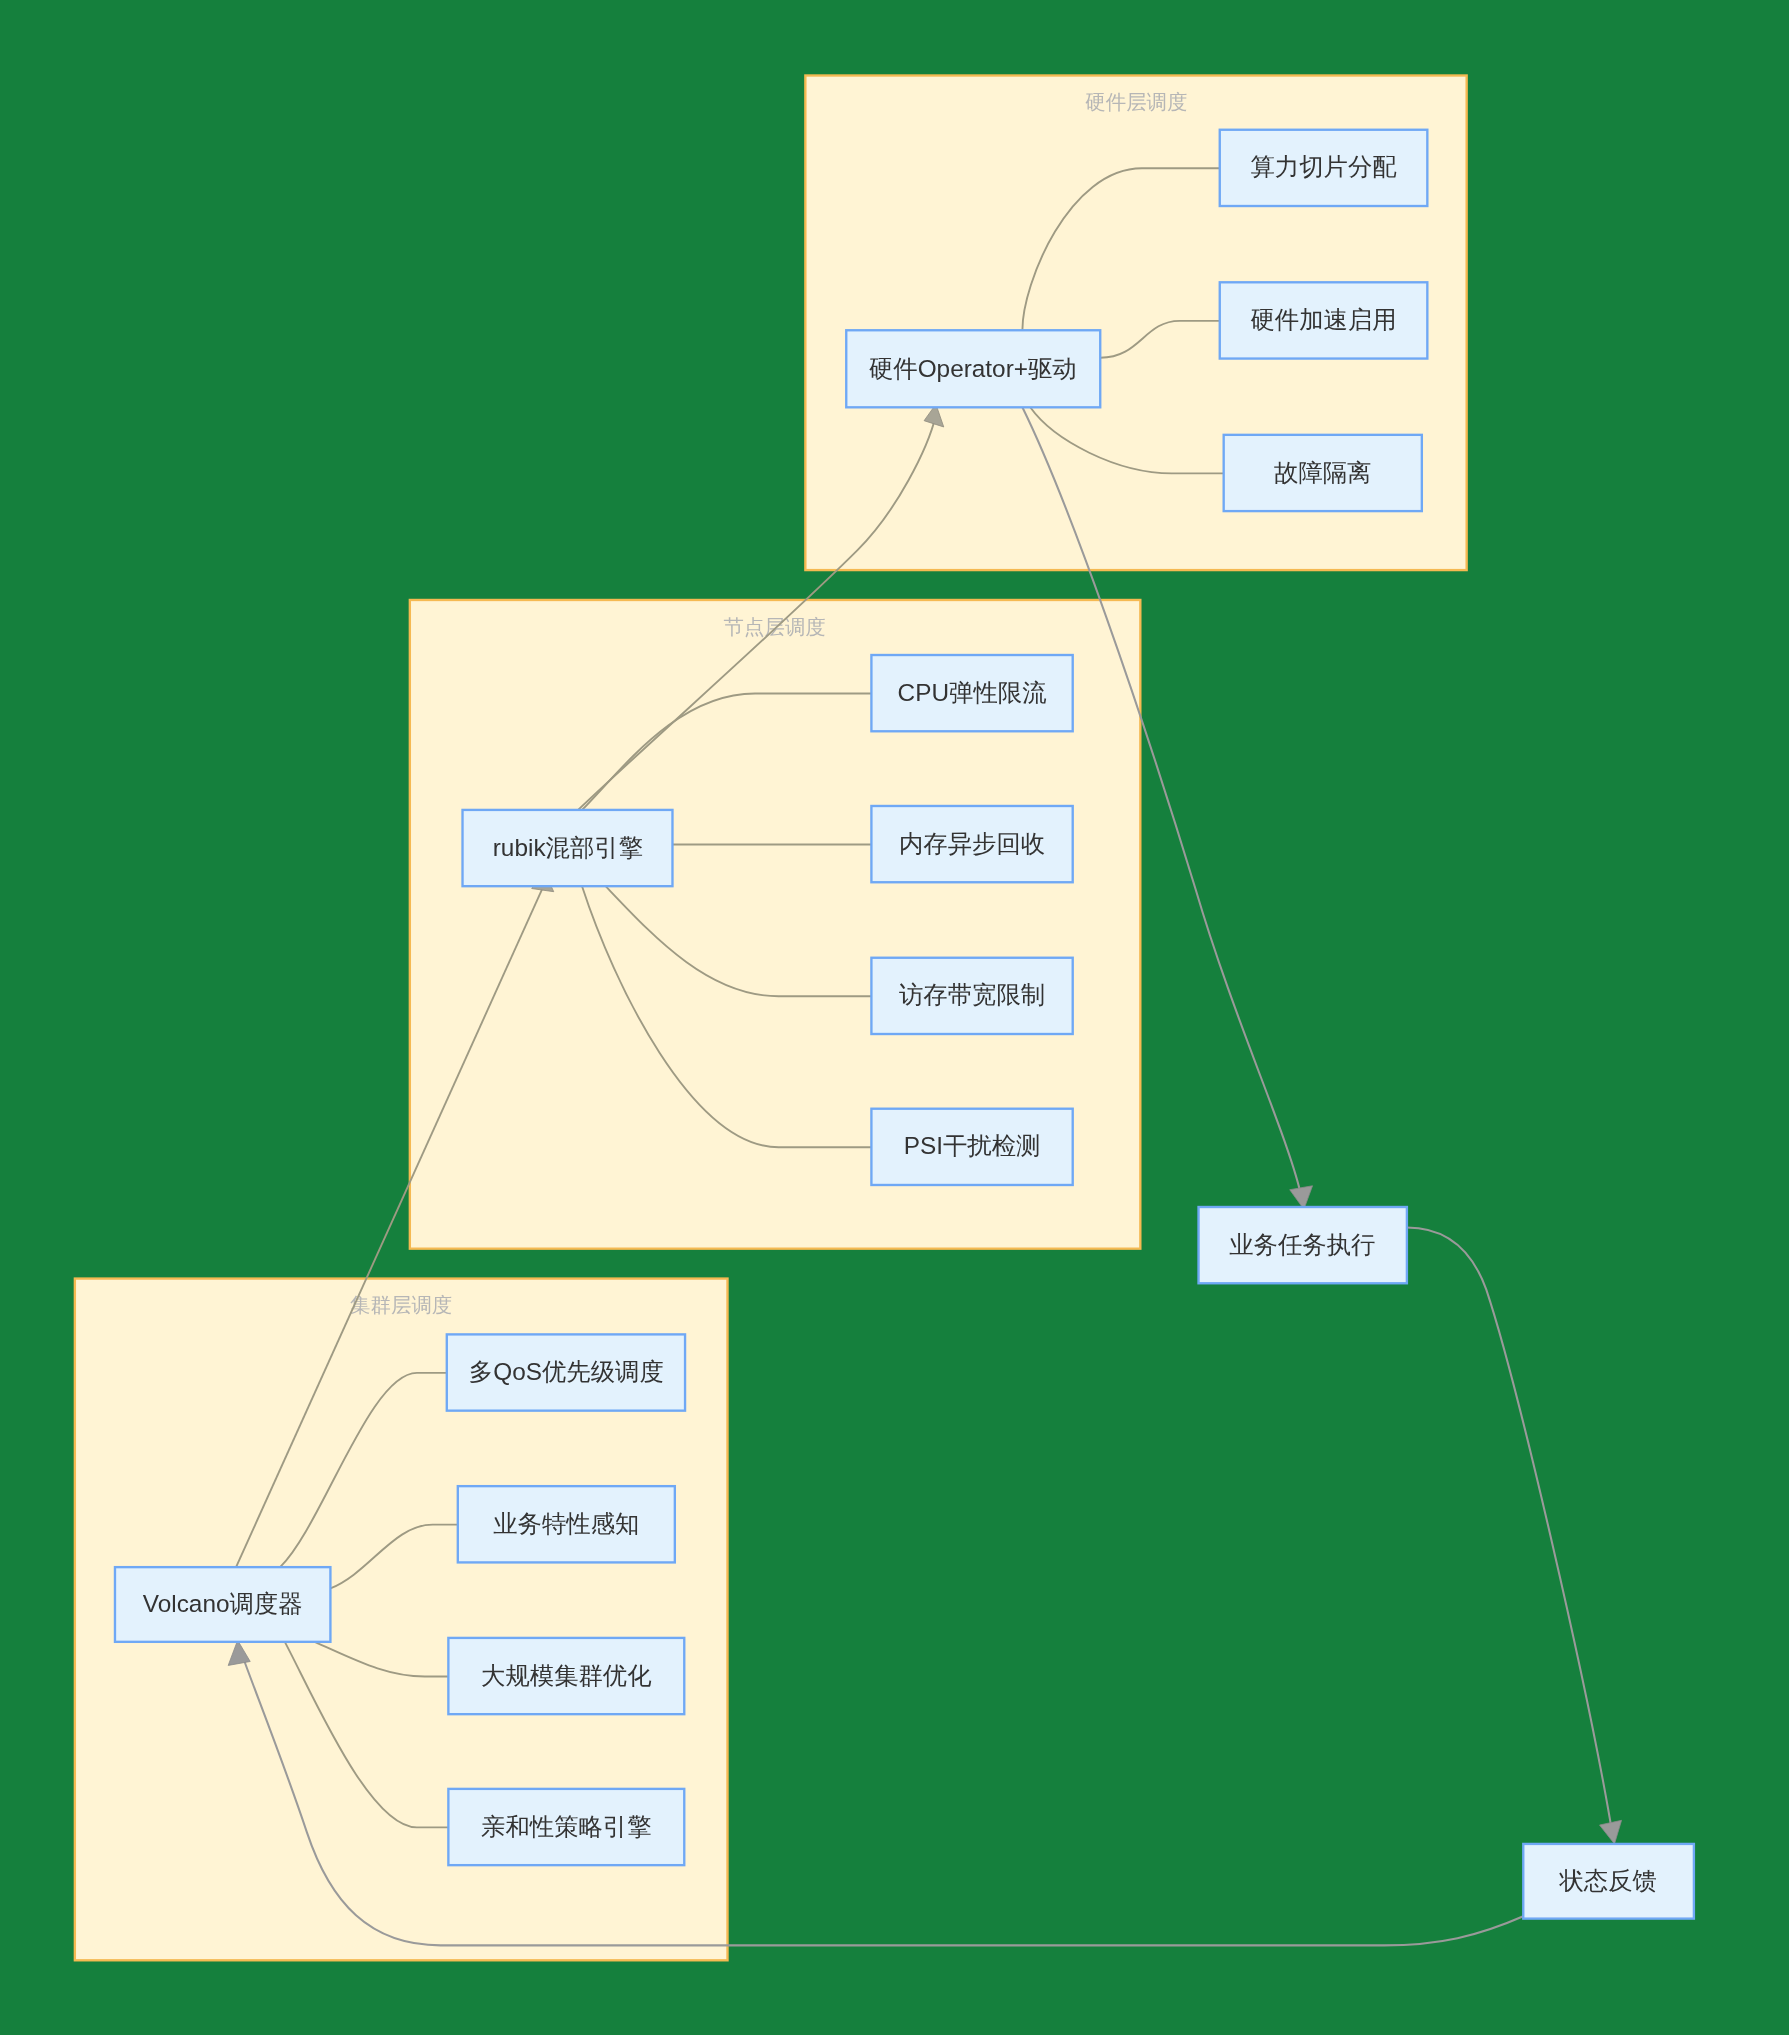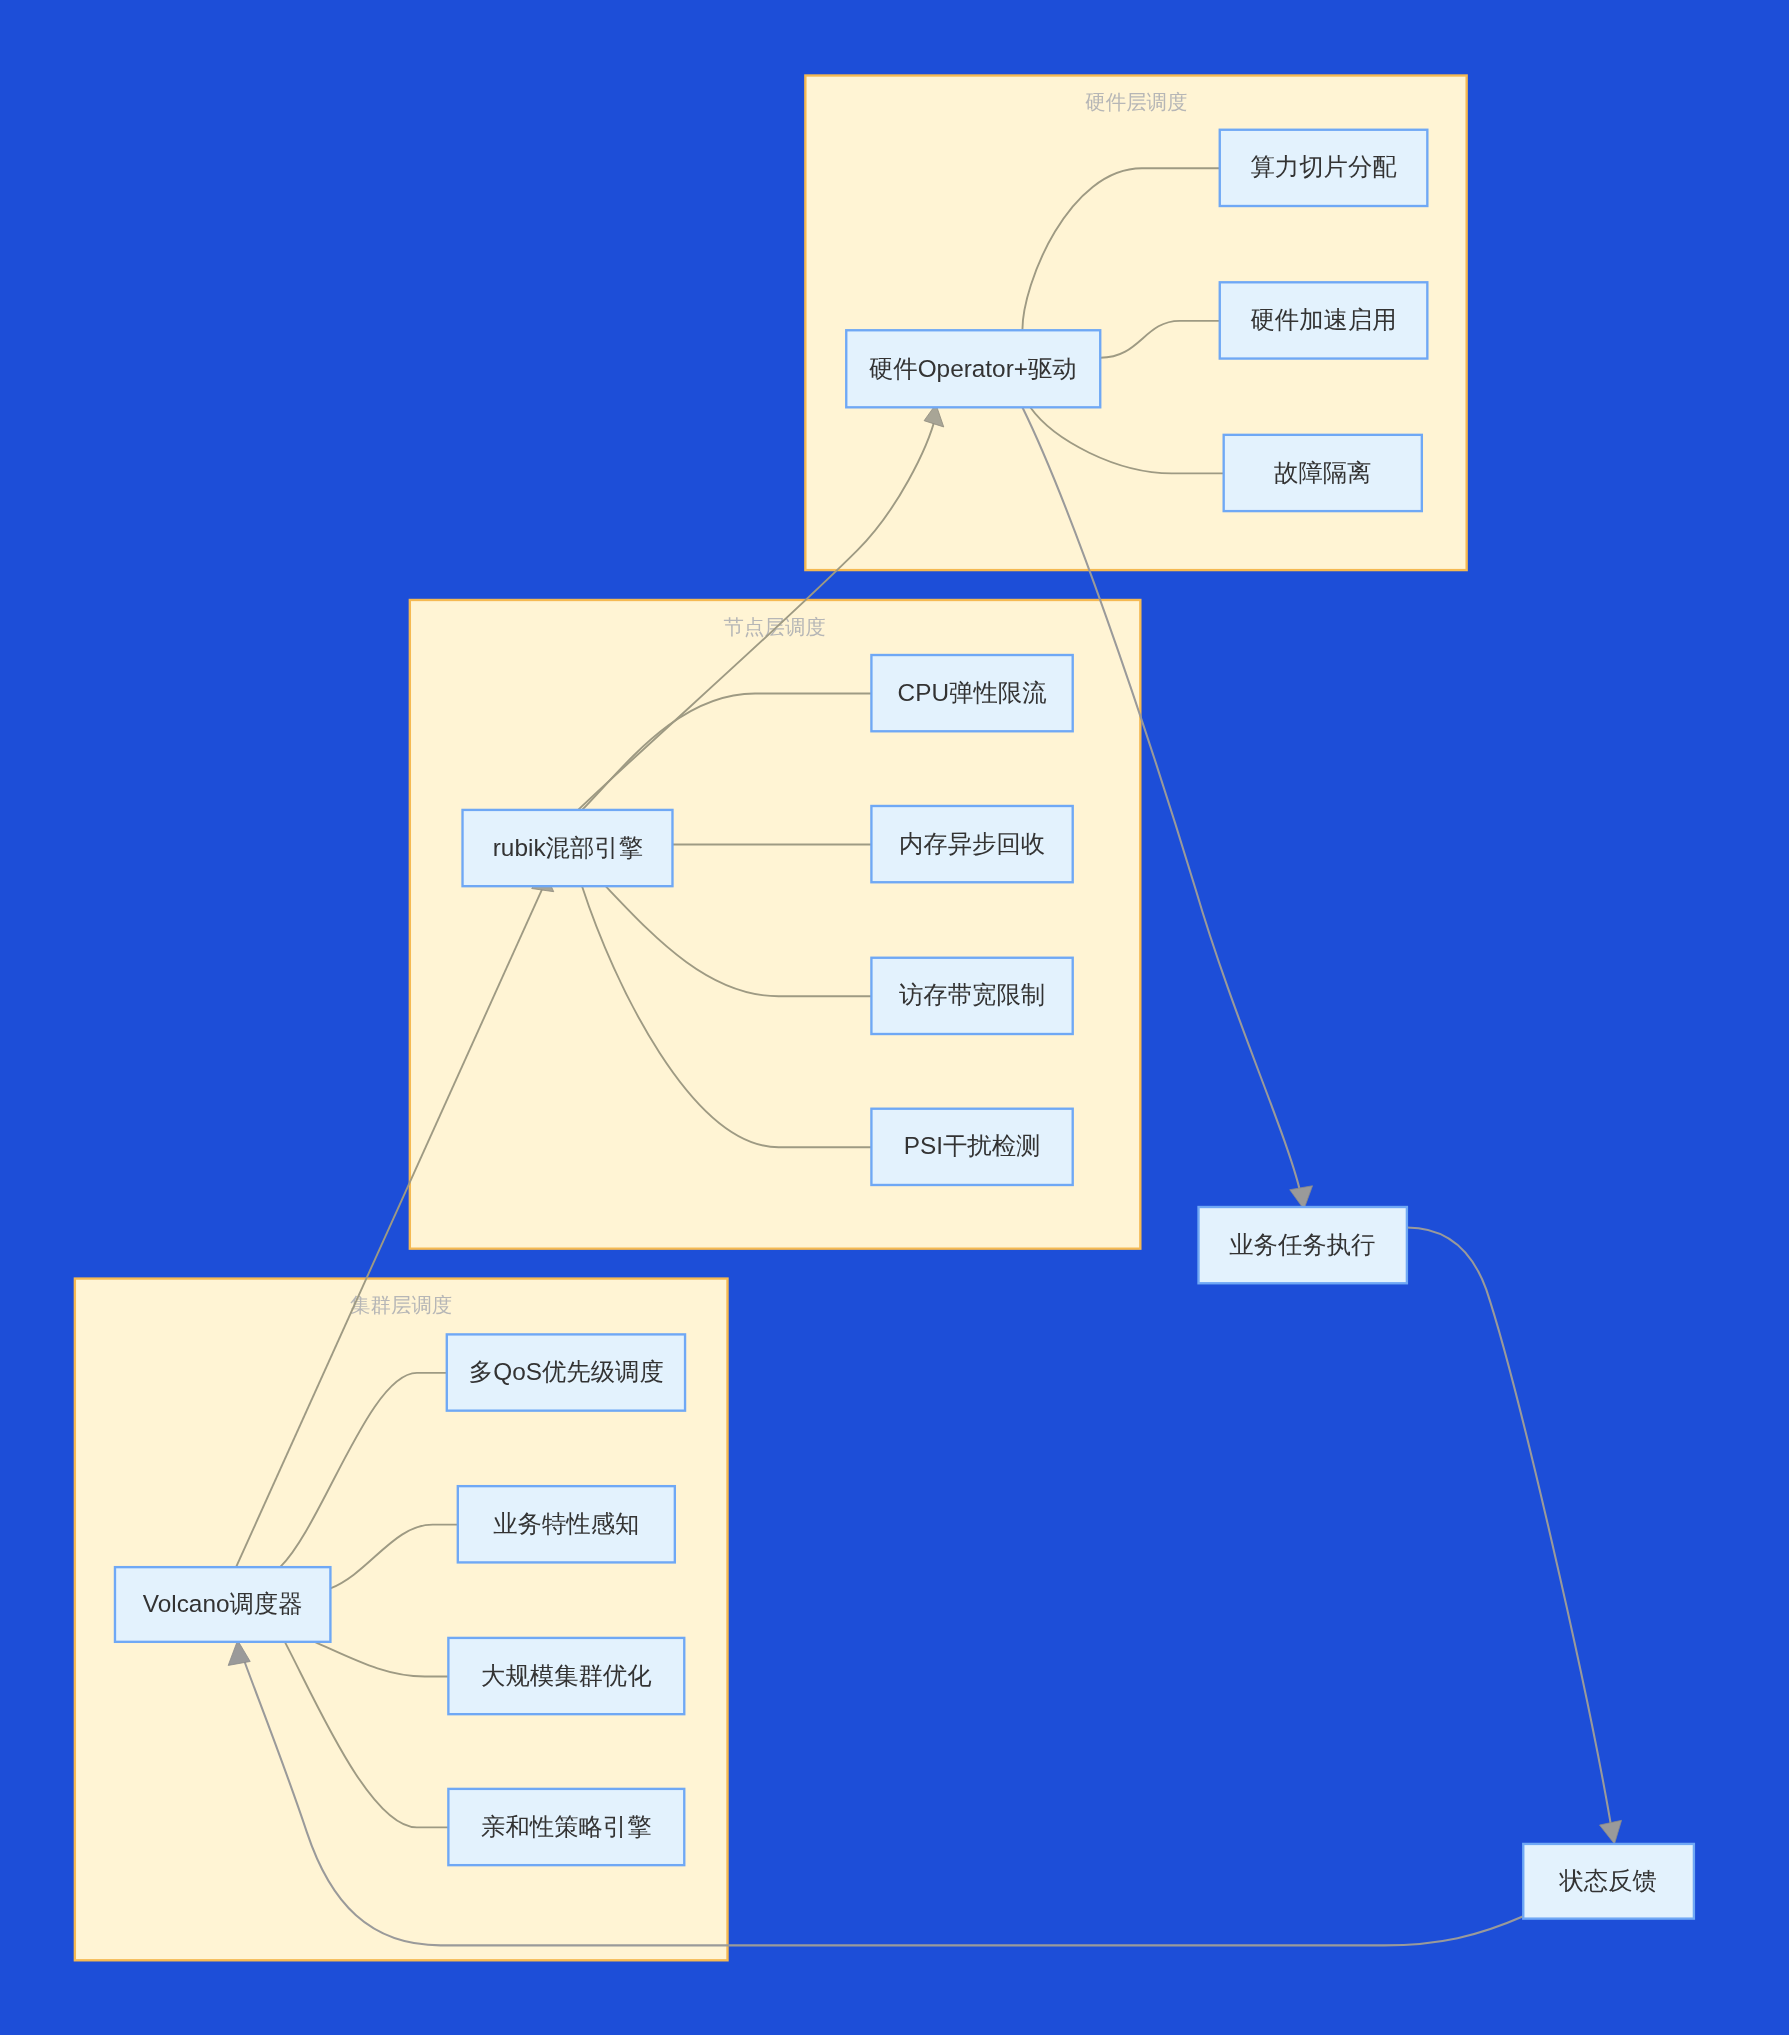--- a/index.html
+++ b/index.html
@@ -10,21 +10,21 @@
   body {
     width: 1790px;
     height: 2035px;
     font-family: "Liberation Sans", "DejaVu Sans", sans-serif;
     overflow: hidden;
   }
   #diagram-root {
     position: relative;
     width: 1790px;
     height: 2035px;
-    background: #1d4ed8;
+    background: #15803d;
   }
   svg#diagram-svg {
     position: absolute;
     top: 0; left: 0;
     width: 1790px;
     height: 2035px;
     display: block;
   }
   .cluster-rect {
     fill: #fff4d4;

